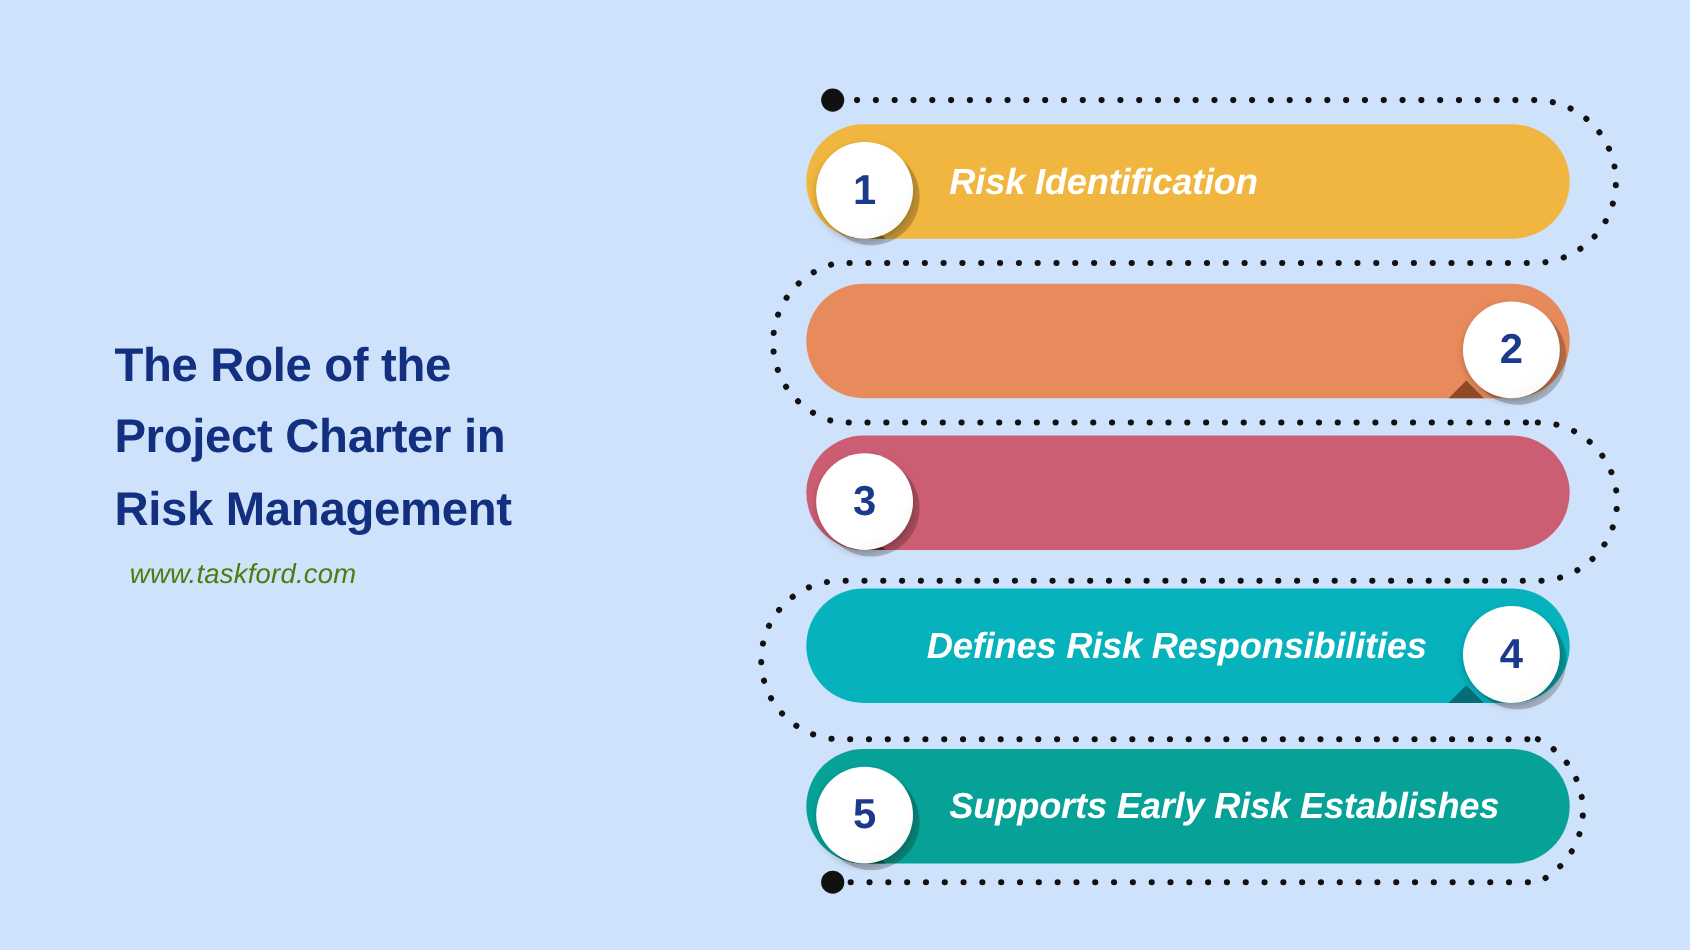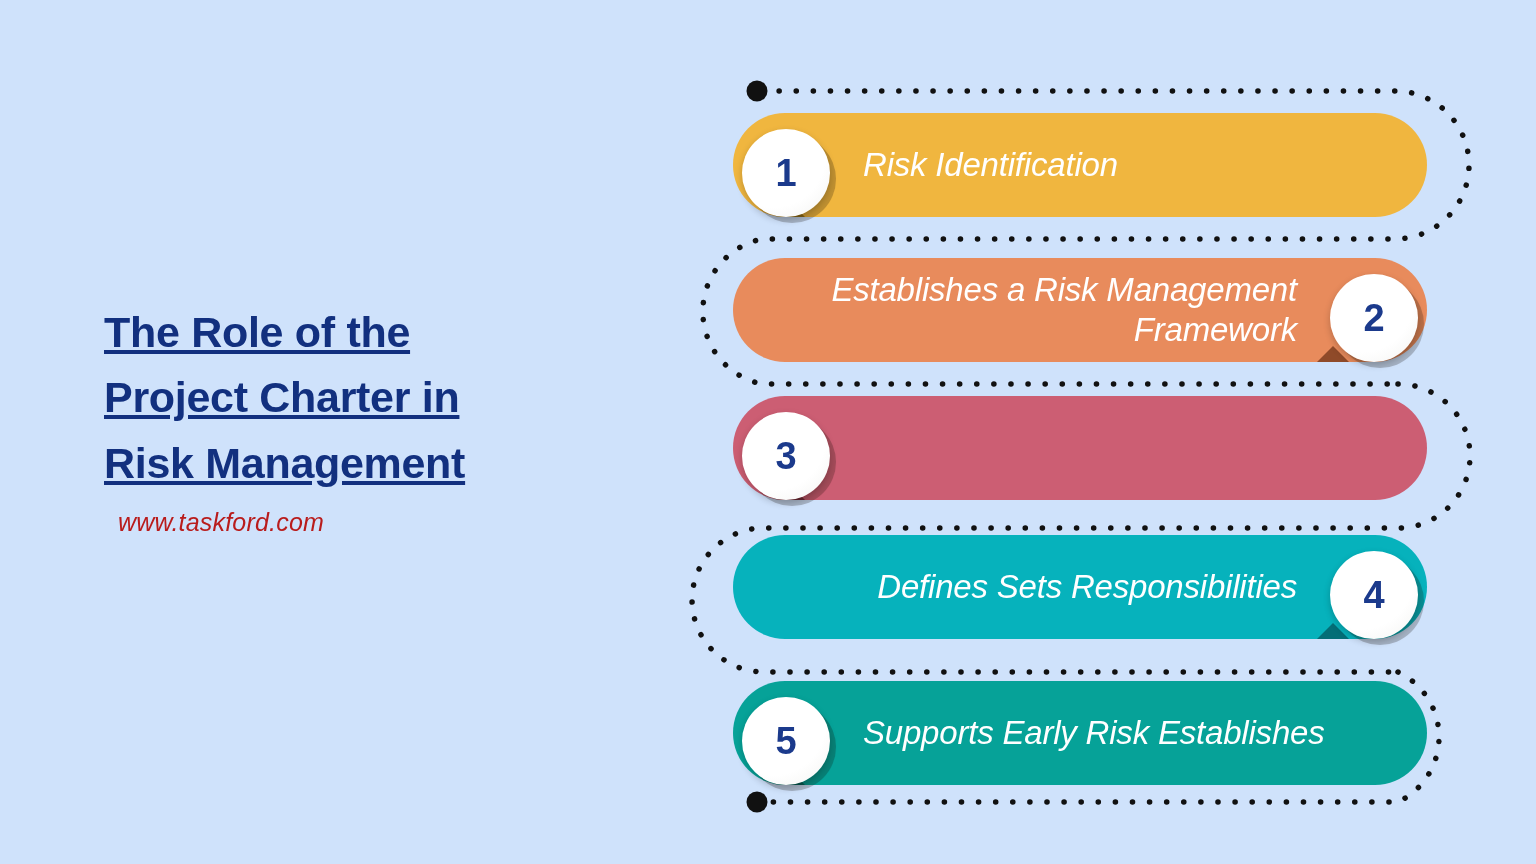--- a/index.html
+++ b/index.html
@@ -17,28 +17,27 @@
     position:absolute;left:104px;top:300px;width:540px;
   }
   #page-title{
     font-size:43px;
     line-height:1.52;
     font-weight:bold;
     color:#12307F;
     letter-spacing:-0.3px;
     margin:0;
     white-space:pre-line;
-    text-decoration:underline;
   }
   #site-url{
     margin-top:12px;
     margin-left:14px;
     font-size:25px;
     font-style:italic;
-    color:#b91c1c;
+    color:#4d7c0f;
     letter-spacing:0.2px;
   }
 
   
   #dot-path{position:absolute;left:0;top:0;width:1536px;height:864px;pointer-events:none;}
 
   
   .bar-row{position:absolute;}
   .bar{
     position:absolute;
@@ -54,21 +53,21 @@
     background:#2A1500;
   }
   .bar-label{
     position:absolute;
     top:0;height:100%;
     display:flex;align-items:center;
     color:#FFFFFF;
     font-style:italic;
     font-size:33px;
     line-height:1.20;
-    font-weight:400;
+    font-weight:700;
     letter-spacing:-0.2px;
     white-space:pre-line;
   }
   .label-left{left:130px;right:40px;justify-content:flex-start;text-align:left;}
   .label-right{left:40px;right:130px;justify-content:flex-end;text-align:right;}
 
   .num-circle{
     position:absolute;
     width:88px;height:88px;border-radius:50%;
     background:radial-gradient(circle at 36% 30%, #FFFFFF 0%, #FFFFFF 62%, #F2F2F0 100%);
@@ -126,43 +125,41 @@
   </div>
 
   <div class="bar-row" style="left:733px;top:258px;width:694px;height:104px;">
     <div class="bar" style="left:0;top:0;width:694px;height:104px;background:#E88B5C;">
       <div class="bar-shadow" style="left:600px;top:88px;background:#8F4A29;opacity:1;"></div>
     </div>
     <div class="circ-shadow" style="left:603px;top:22px;"></div>
     <div class="num-circle" style="left:597px;top:16px;">
       <span>2</span>
     </div>
-    <div class="bar-label label-right">Establishes a Risk Management
-Framework</div>
   </div>
 
   <div class="bar-row" style="left:733px;top:396px;width:694px;height:104px;">
     <div class="bar" style="left:0;top:0;width:694px;height:104px;background:#CC5E73;">
       <div class="bar-shadow" style="left:56px;top:88px;background:#7E2F3E;opacity:1;"></div>
     </div>
     <div class="circ-shadow" style="left:15px;top:22px;"></div>
     <div class="num-circle" style="left:9px;top:16px;">
       <span>3</span>
     </div>
   </div>
 
   <div class="bar-row" style="left:733px;top:535px;width:694px;height:104px;">
     <div class="bar" style="left:0;top:0;width:694px;height:104px;background:#06B2BC;">
       <div class="bar-shadow" style="left:600px;top:88px;background:#046E77;opacity:1;"></div>
     </div>
     <div class="circ-shadow" style="left:603px;top:22px;"></div>
     <div class="num-circle" style="left:597px;top:16px;">
       <span>4</span>
     </div>
-    <div class="bar-label label-right">Defines Sets Responsibilities</div>
+    <div class="bar-label label-right">Defines Risk Responsibilities</div>
   </div>
 
   <div class="bar-row" style="left:733px;top:681px;width:694px;height:104px;">
     <div class="bar" style="left:0;top:0;width:694px;height:104px;background:#06A298;">
       <div class="bar-shadow" style="left:56px;top:88px;background:#04675F;opacity:1;"></div>
     </div>
     <div class="circ-shadow" style="left:15px;top:22px;"></div>
     <div class="num-circle" style="left:9px;top:16px;">
       <span>5</span>
     </div>

